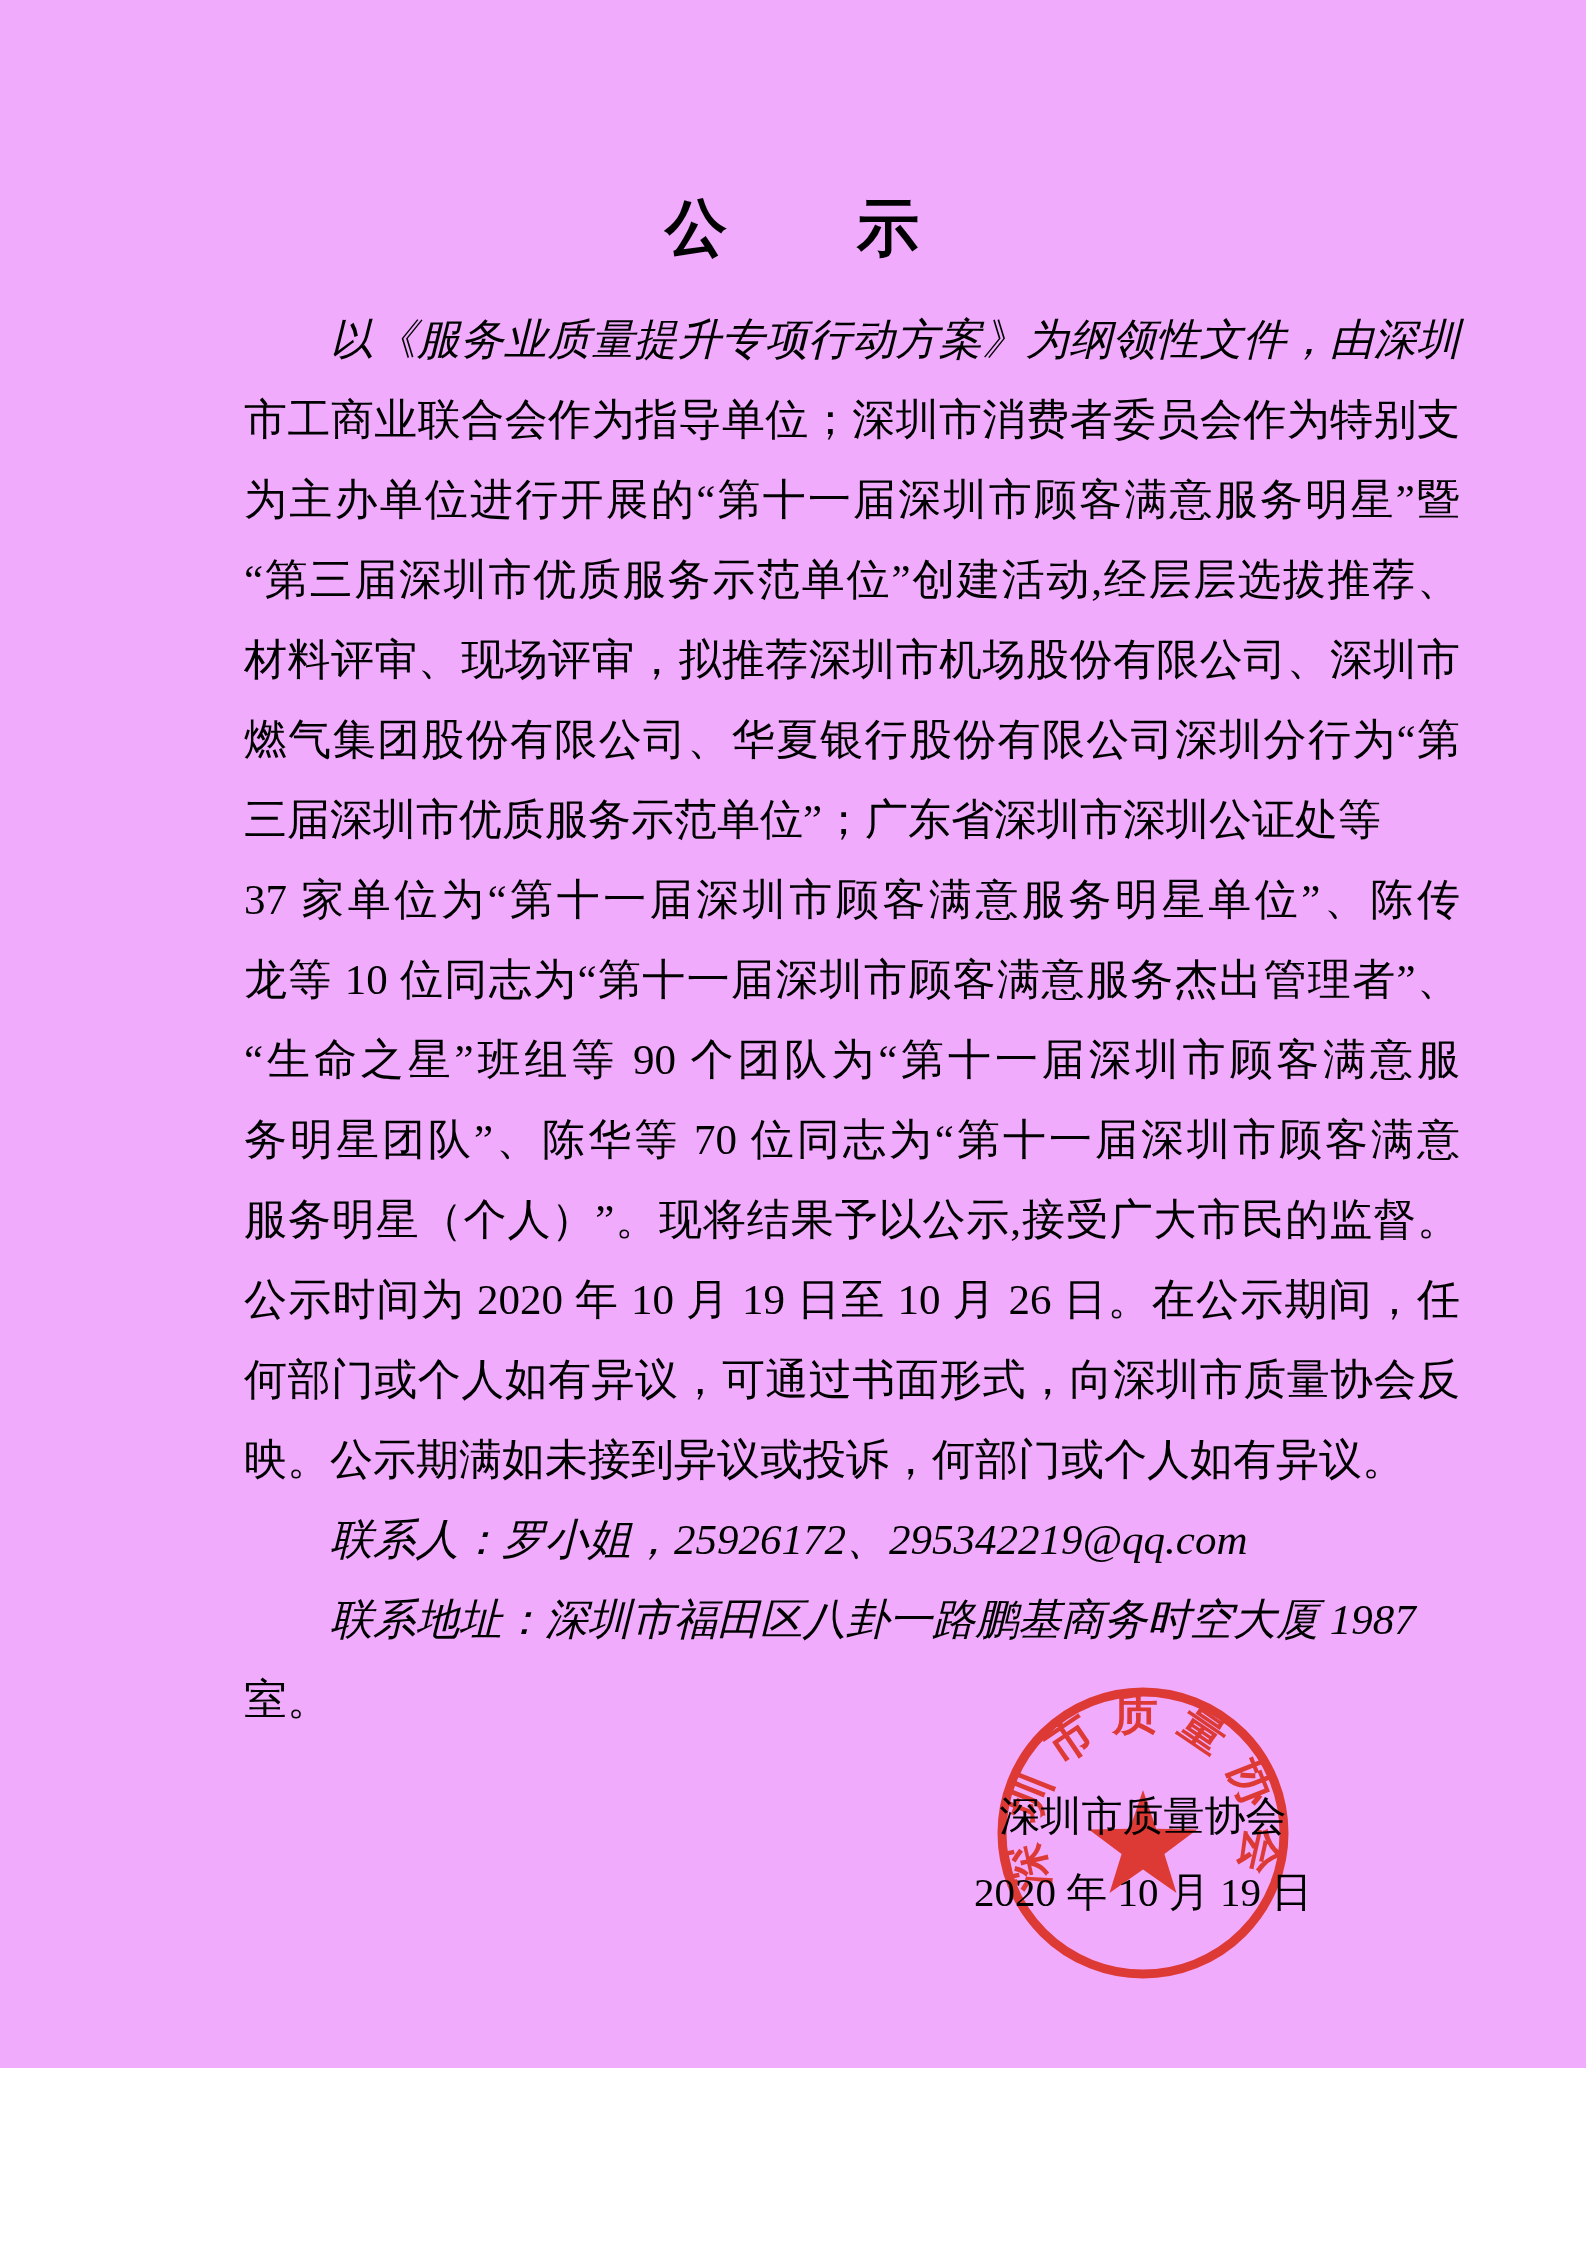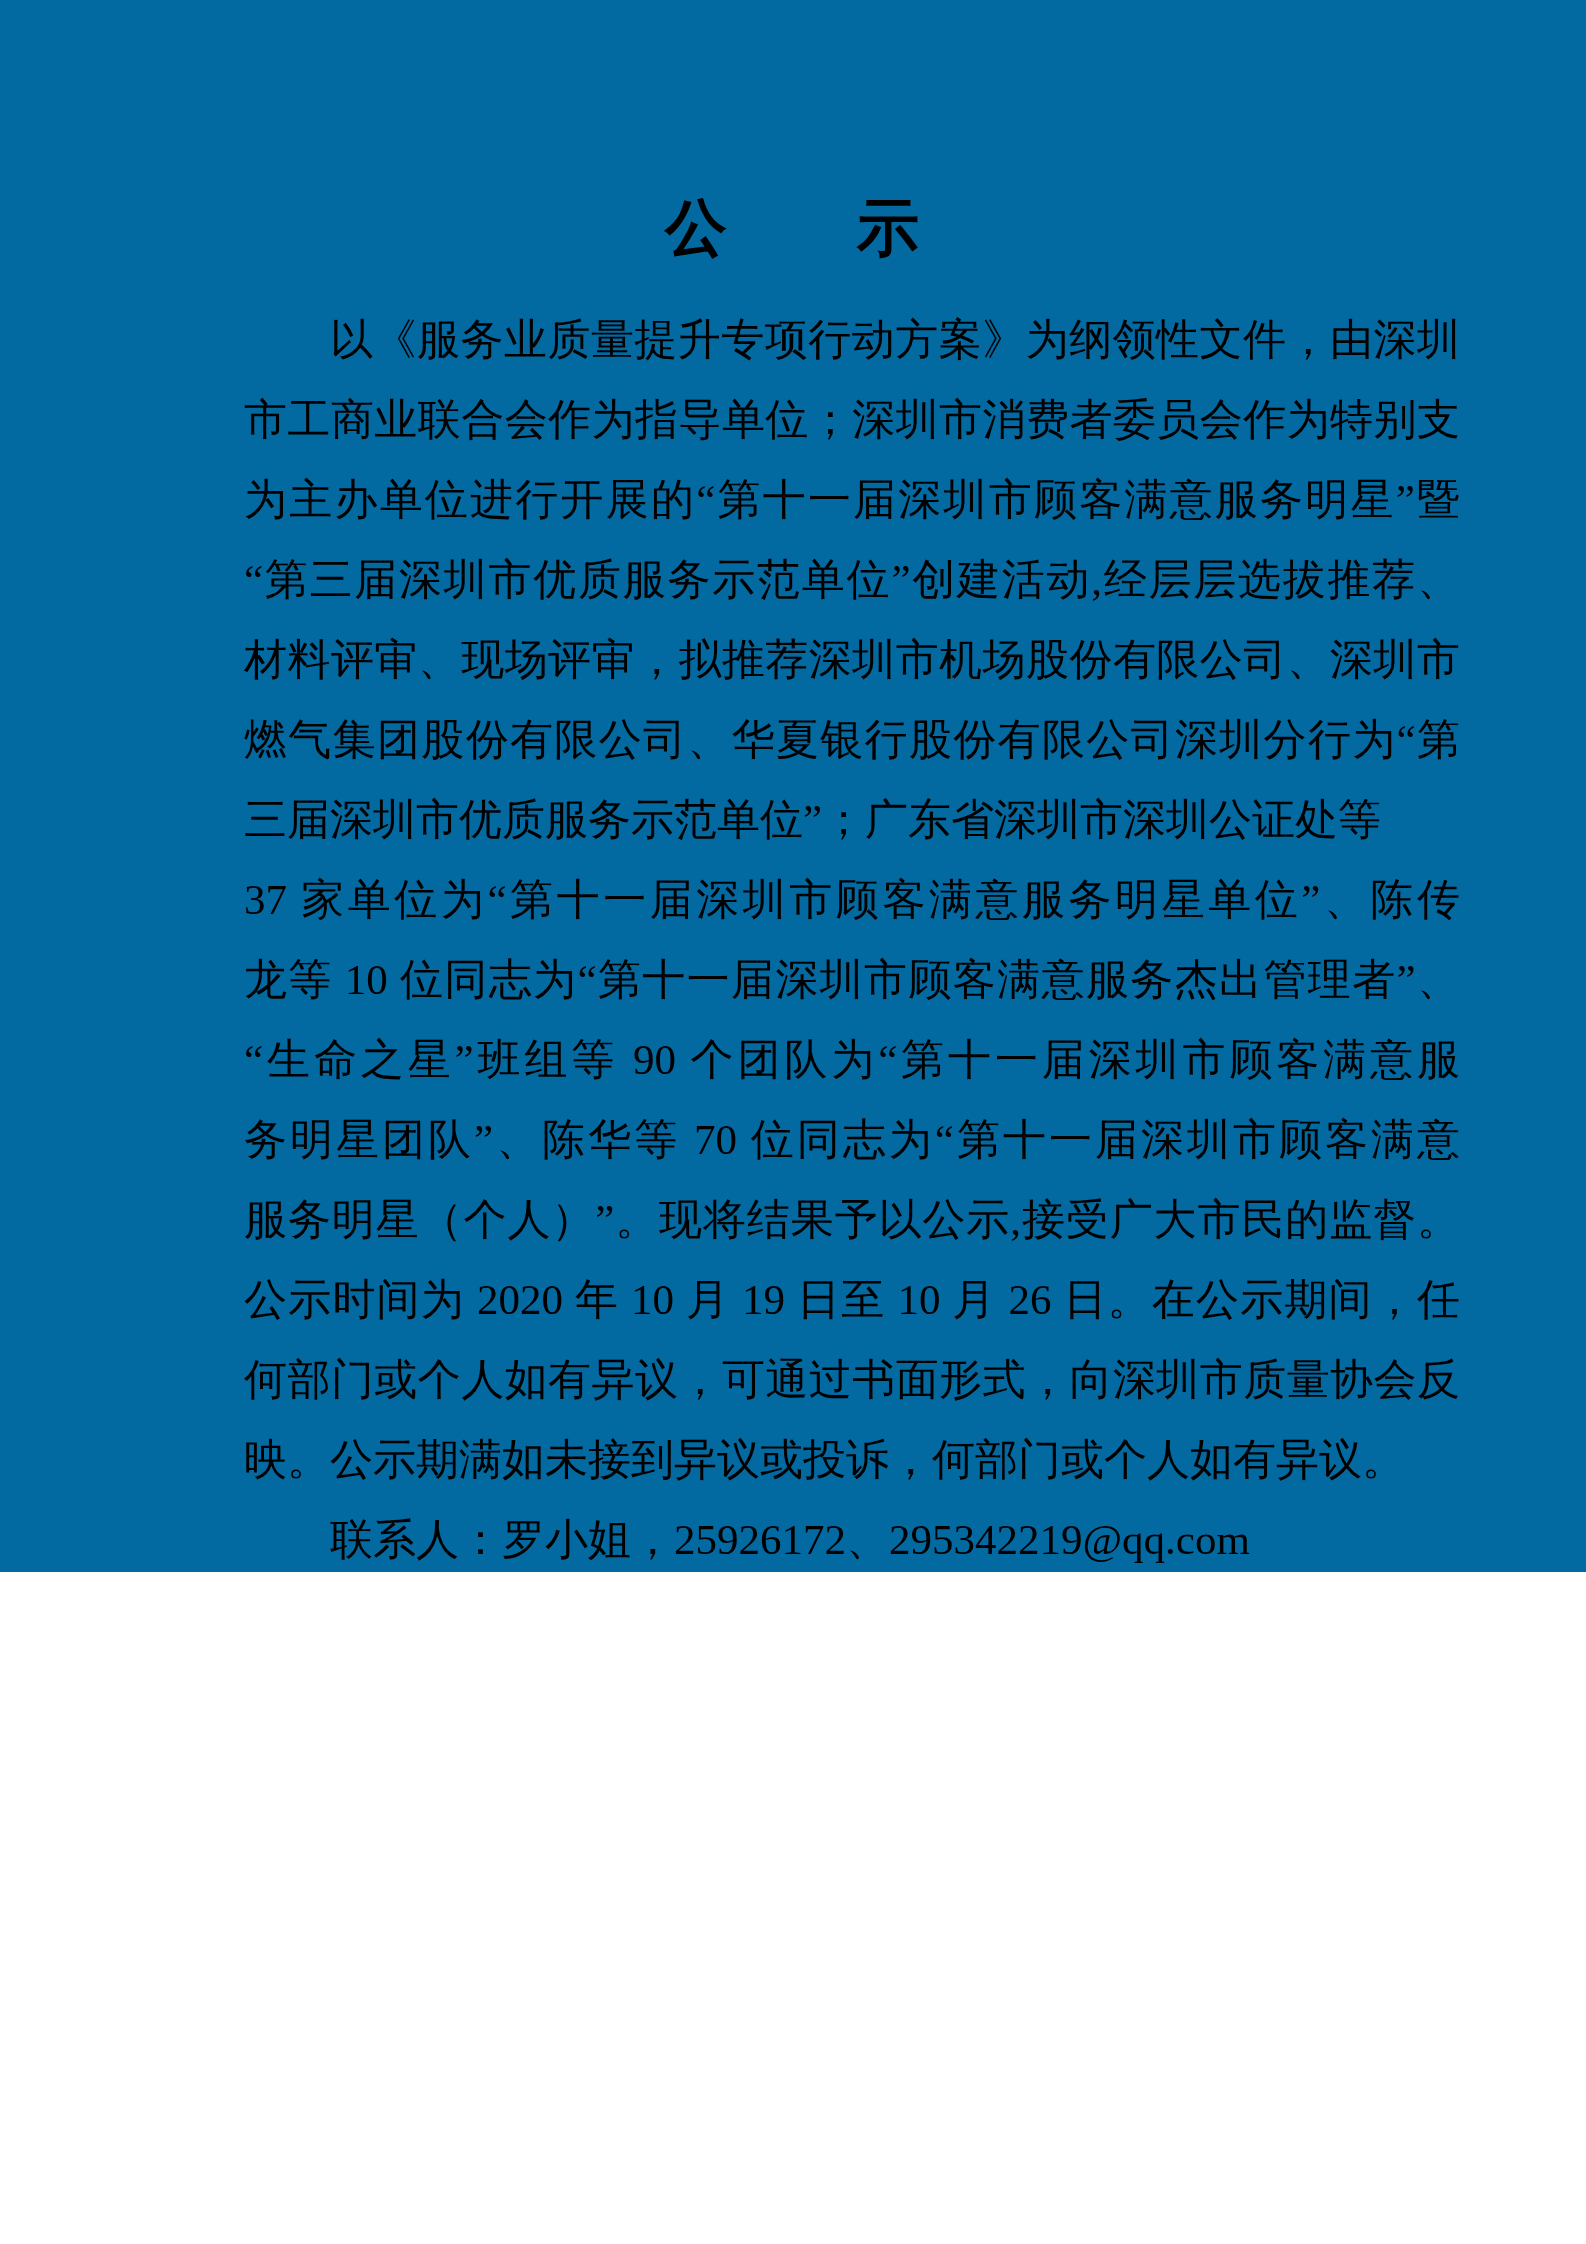--- a/index.html
+++ b/index.html
@@ -2,35 +2,35 @@
 <html><head>
 <meta charset="utf-8">
 <style>
   html,body{margin:0;padding:0;}
   body{
     width:1586px;height:2244px;
     background:#ffffff;
     font-family:"Liberation Serif", serif;
     color:#000;
   }
-  .page{position:relative;width:1586px;height:1572px;overflow:hidden;background:#0369a1;}
+  .page{position:relative;width:1586px;height:2068px;overflow:hidden;background:#f0abfc;}
   .title{
     position:absolute;top:186px;left:0;width:100%;
     margin:0;text-align:center;
     font-size:62px;font-weight:bold;
     letter-spacing:2px;
     font-family:"Liberation Sans", sans-serif;
   }
   .content{
     position:absolute;left:244px;top:300px;width:1216px;
     font-size:43px;line-height:80px;
   }
   .line{height:80px;white-space:normal;}
   .line.j{text-align:justify;text-align-last:justify;}
-  .line.ind{text-indent:86px;}
+  .line.ind{text-indent:86px;font-style:italic;}
   .signature{
     position:absolute;left:943px;top:1778px;width:400px;
     text-align:center;font-size:41px;line-height:76px;
     z-index:3;
   }
   .stamp-wrap{
     position:absolute;left:992px;top:1682px;width:302px;height:302px;
     z-index:2;opacity:0.93;
   }
   .stamp-wrap svg{display:block;width:302px;height:302px;}

